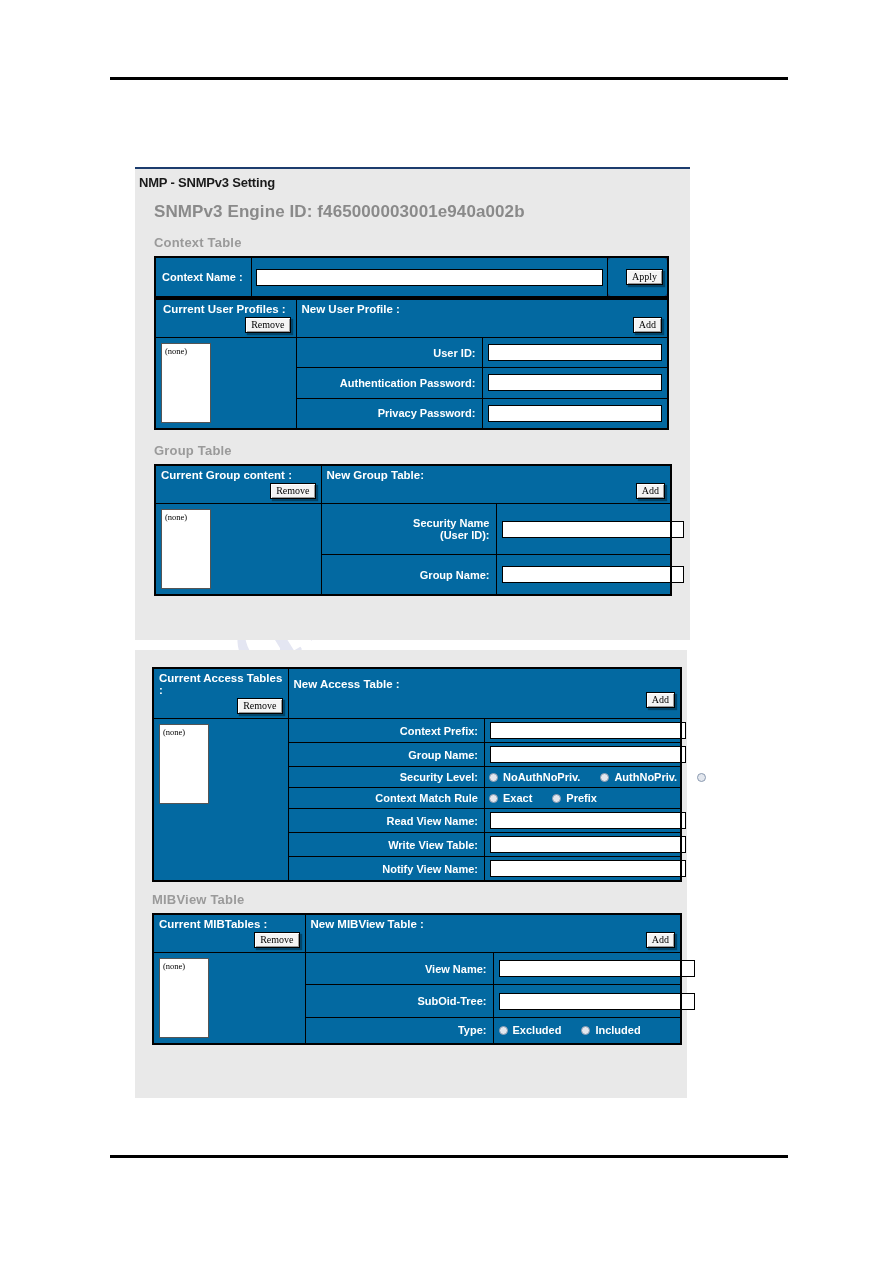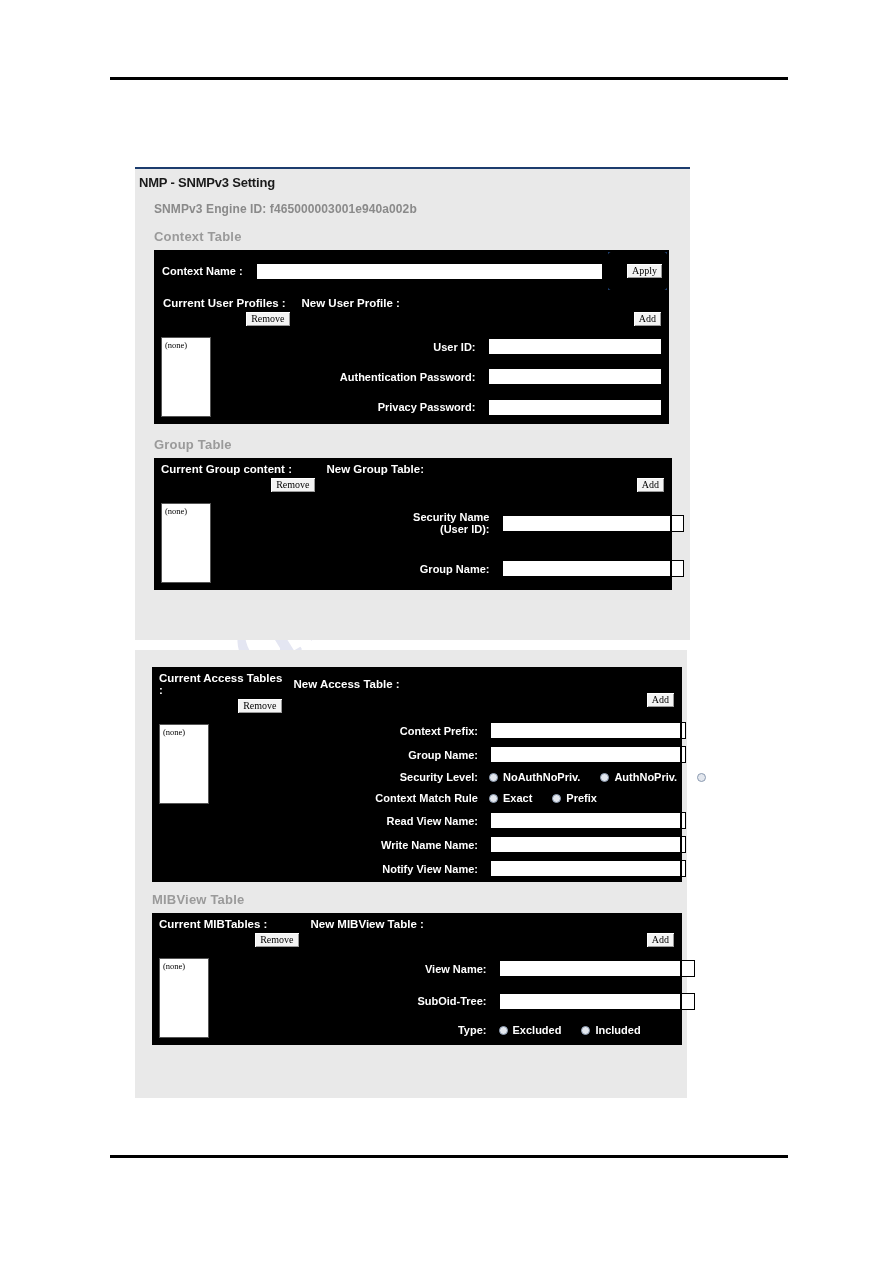--- a/index.html
+++ b/index.html
@@ -43,21 +43,21 @@
 
   .panel-title {
     font-size:13px;
     font-weight:bold;
     color:#1a1a1a;
     padding:6px 0 0 2px;
     margin:0 0 0 2px;
     letter-spacing:-.2px;
   }
   .engine-id {
-    font-size:12px;
+    font-size:17px;
     font-weight:bold;
     color:#8a8a8a;
     margin:12px 0 0 19px;
     letter-spacing:.1px;
   }
   .section-label {
     font-size:13px;
     font-weight:bold;
     color:#9a9a9a;
     margin:13px 0 6px 19px;
@@ -67,21 +67,21 @@
 
   
   .btable {
     border-collapse:collapse;
     background:#1d3f70;
     border:2px solid #000;
     table-layout:fixed;
   }
   .btable td {
     border:1px solid #000;
-    background:#000000;
+    background:#0369a1;
     color:#ffffff;
     font-size:11px;
     font-weight:bold;
     padding:4px 6px;
     vertical-align:middle;
   }
   .hdr-label { color:#ffffff; font-size:11.5px; font-weight:bold; }
   .lbl-right { text-align:right; }
   .lbl-left  { text-align:left; }
 
@@ -331,21 +331,21 @@
     </tr>
 
     <tr>
       <td class="lbl-right">Read View Name:</td>
       <td style="padding:3px 5px;">
         <span class="tin" style="width:196px;"></span>
       </td>
     </tr>
 
     <tr>
-      <td class="lbl-right">Write Name Name:</td>
+      <td class="lbl-right">Write View Table:</td>
       <td style="padding:3px 5px;">
         <span class="tin" style="width:196px;"></span>
       </td>
     </tr>
 
     <tr>
       <td class="lbl-right">Notify View Name:</td>
       <td style="padding:3px 5px;">
         <span class="tin" style="width:196px;"></span>
       </td>

